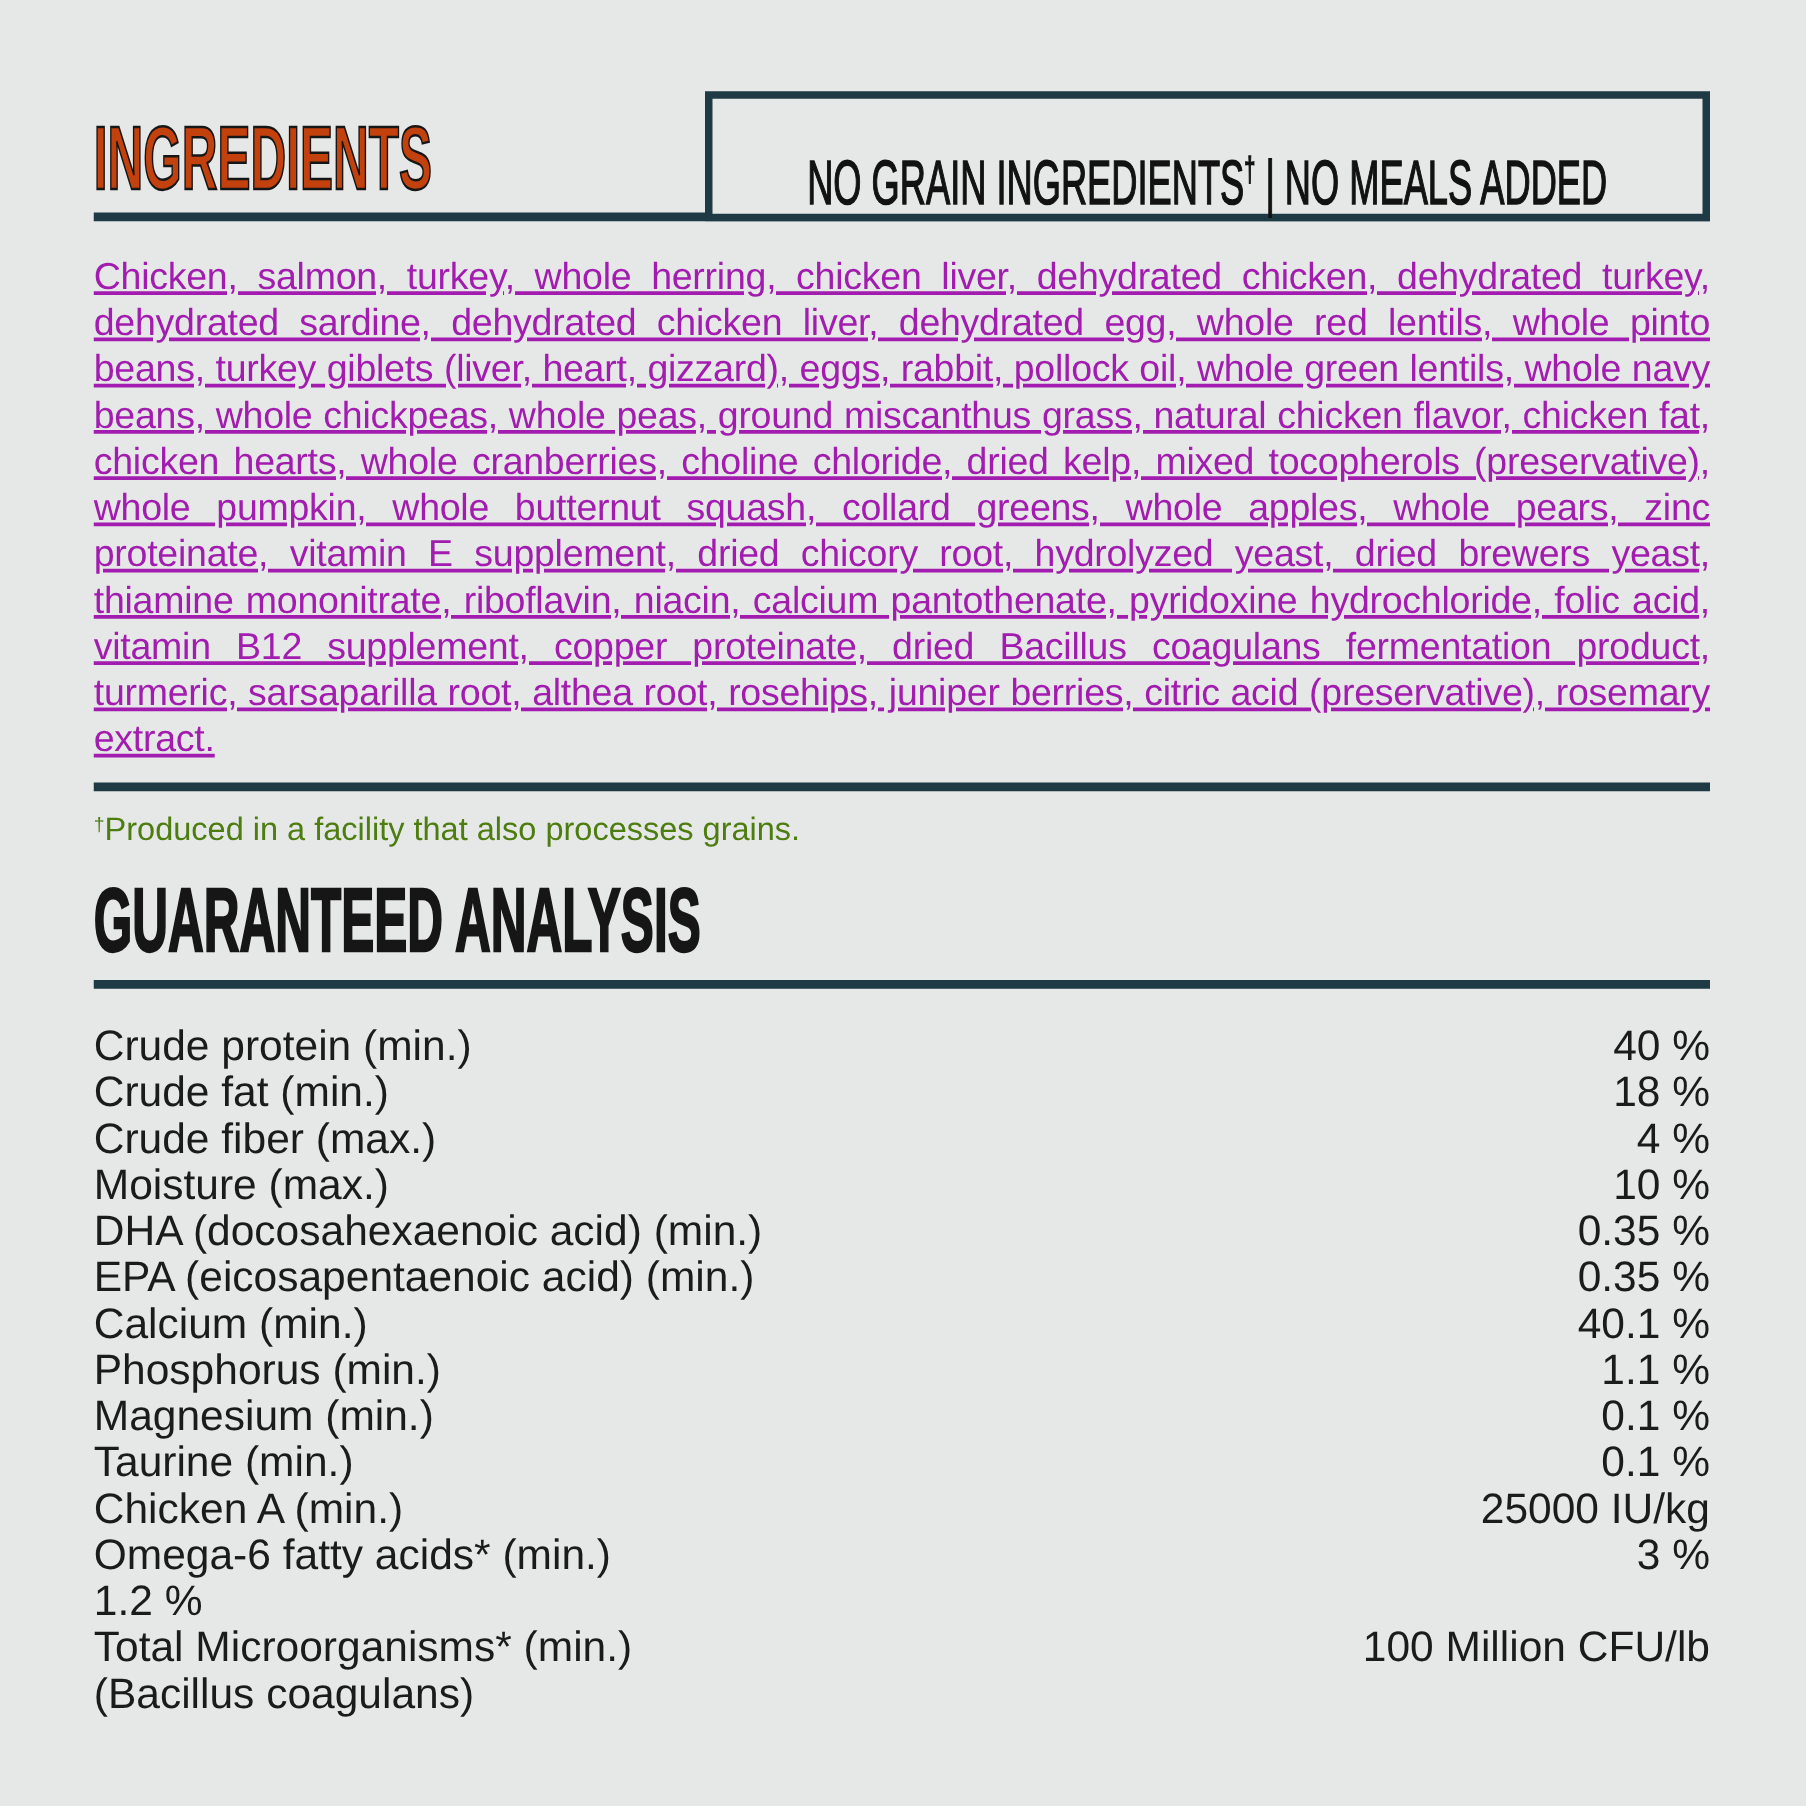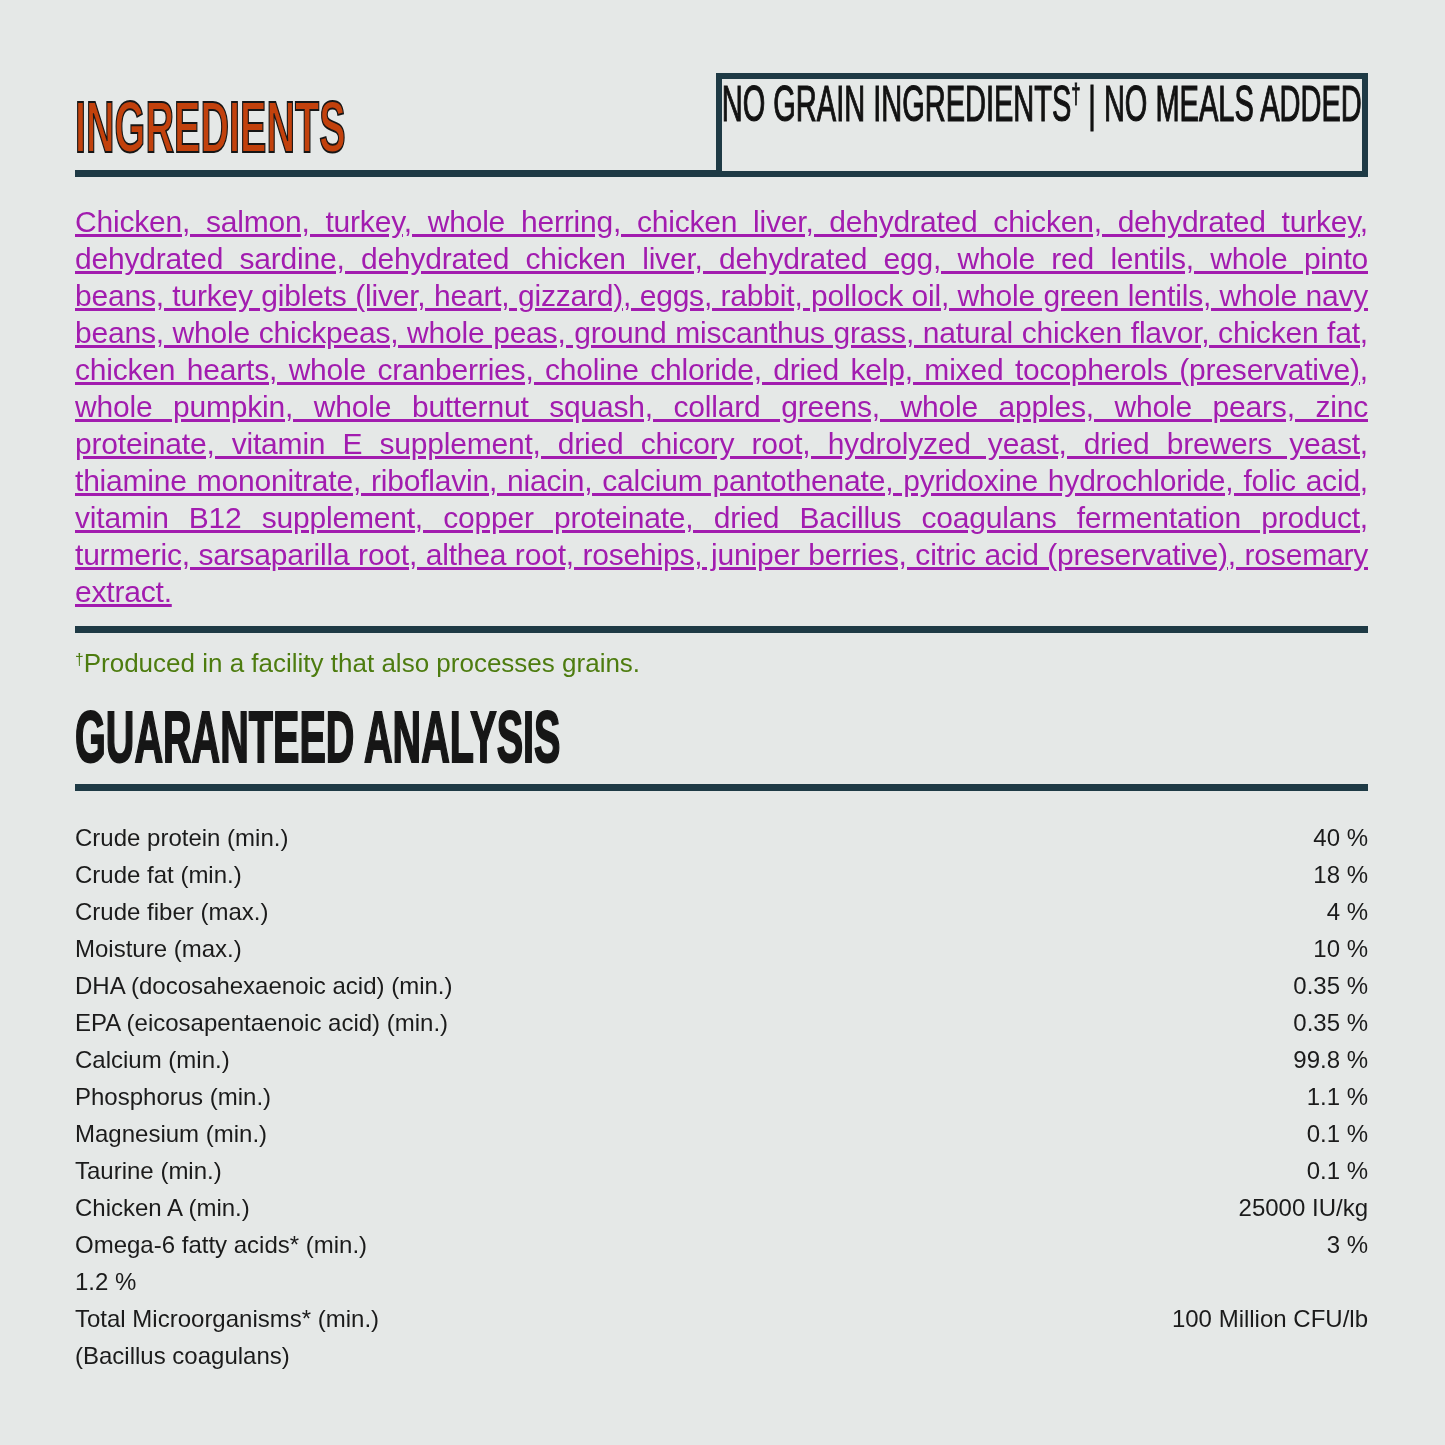--- a/index.html
+++ b/index.html
@@ -54,25 +54,25 @@
     position: absolute;
     left: 0;
     right: 0;
     bottom: 0;
   }
 
   .badge {
     position: absolute;
     right: 0;
     bottom: 0;
-    width: 652px;
+    width: 804px;
     height: 104px;
     border: 6px solid #1e3a45;
     display: flex;
-    align-items: flex-start;
+    align-items: flex-end;
     justify-content: center;
     background: #e5e8e7;
   }
 
   .badge-text {
     font-size: 50px;
     font-weight: 400;
     color: #121212;
     line-height: 1;
     -webkit-text-stroke: 1.2px #121212;
@@ -140,21 +140,21 @@
   }
 
   .analysis-table {
     margin-top: 28px;
   }
 
   .analysis-row {
     display: flex;
     justify-content: space-between;
     align-items: baseline;
-    font-size: 24px;
+    font-size: 34px;
     line-height: 37px;
     color: #1b1b1b;
   }
 
   .analysis-row .label { text-align: left; }
   .analysis-row .value { text-align: right; white-space: nowrap; }
 </style>
 </head>
 <body>
 
@@ -207,21 +207,21 @@
     <span class="value">0.35 %</span>
   </div>
 
   <div class="analysis-row">
     <span class="label">EPA (eicosapentaenoic acid) (min.)</span>
     <span class="value">0.35 %</span>
   </div>
 
   <div class="analysis-row">
     <span class="label">Calcium (min.)</span>
-    <span class="value">99.8 %</span>
+    <span class="value">40.1 %</span>
   </div>
 
   <div class="analysis-row">
     <span class="label">Phosphorus (min.)</span>
     <span class="value">1.1 %</span>
   </div>
 
   <div class="analysis-row">
     <span class="label">Magnesium (min.)</span>
     <span class="value">0.1 %</span>

